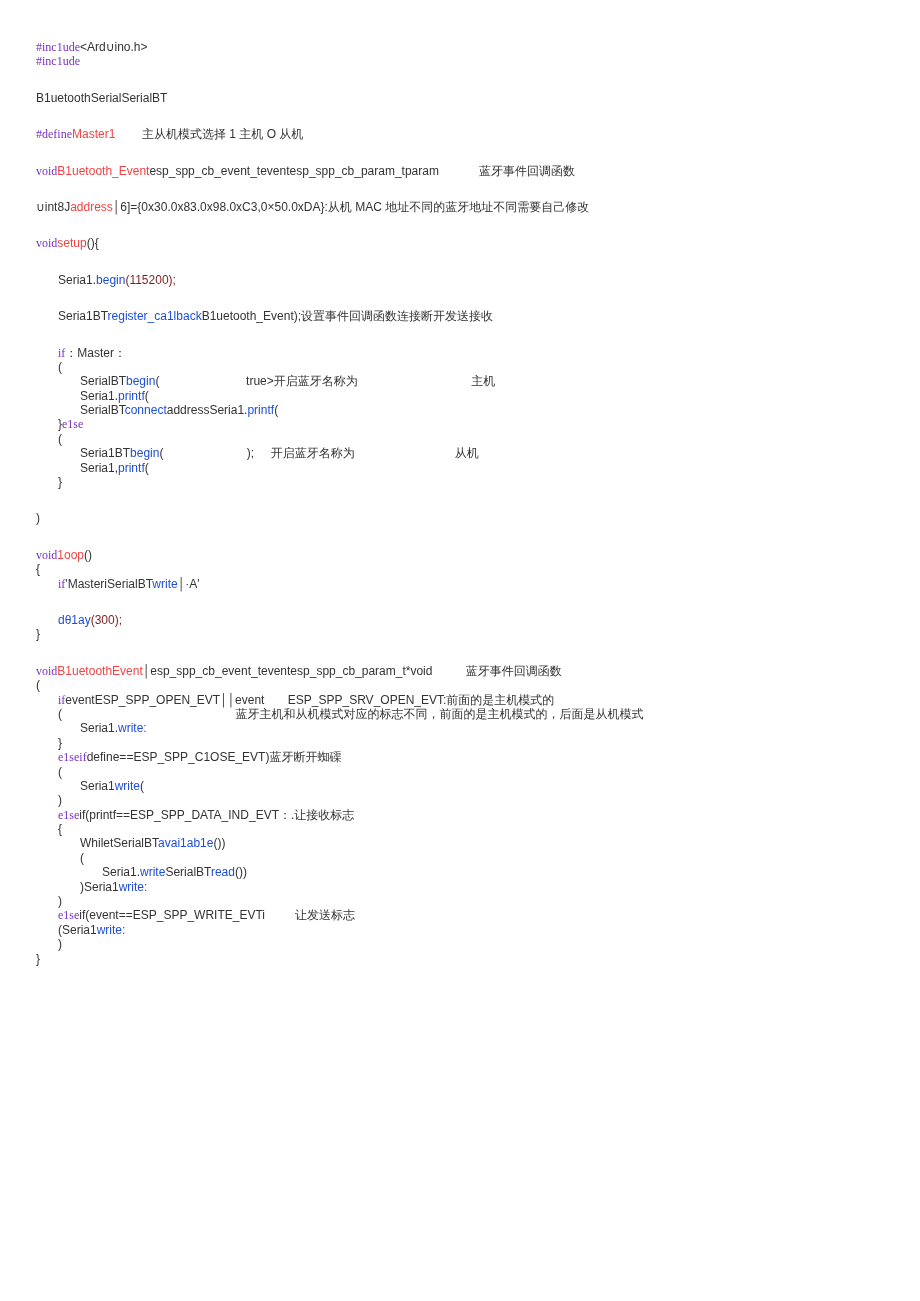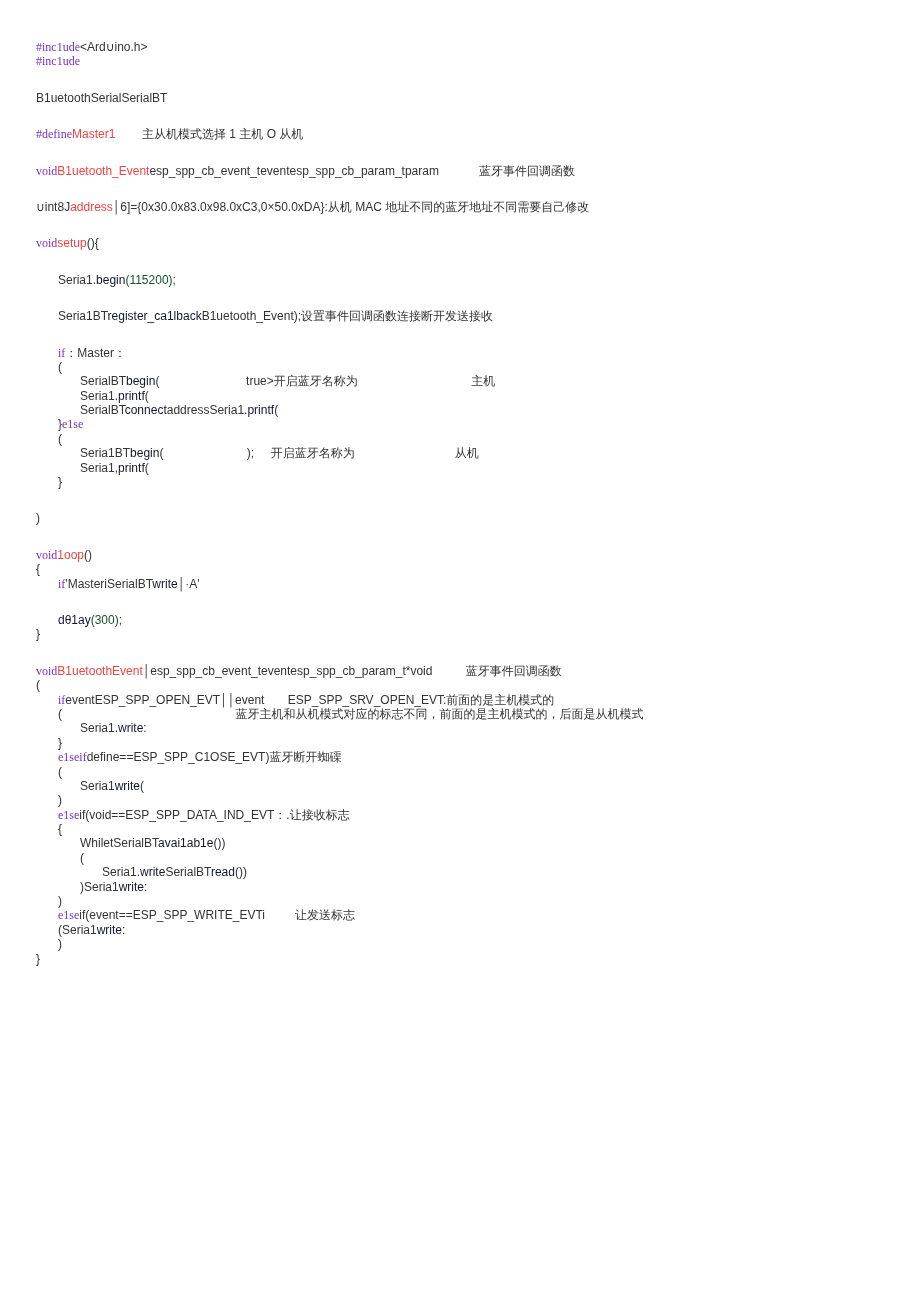--- a/index.html
+++ b/index.html
@@ -19,23 +19,23 @@
     white-space: pre;
     margin: 0;
     padding: 0;
     min-height: 14px;
   }
   .gap {
     height: 22px;
   }
   .kw     { color: #7a2fbf; font-family: Liberation Serif, serif; }   
   .name   { color: #ef4444; }   
-  .fn     { color: #0f172a; }   
+  .fn     { color: #1d4ed8; }   
   .txt    { color: #333333; }   
-  .num    { color: #14532d; }
+  .num    { color: #7f1d1d; }
 
   
   .i1 { padding-left: 22px; }
   .i2 { padding-left: 44px; }
   .i3 { padding-left: 66px; }
 </style>
 </head>
 <body>
 
 <div>
@@ -117,21 +117,21 @@
   <div class="line i1"><span class="txt">(</span><span class="txt">                                                    </span><span class="txt">蓝牙主机和从机模式对应的标志不同，前面的是主机模式的，后面是从机模式</span></div>
 
   <div class="line i2"><span class="txt">Seria1.</span><span class="fn">write:</span></div>
   <div class="line i1"><span class="txt">}</span></div>
 
   <div class="line i1"><span class="kw">e1se</span><span class="kw">if</span><span class="txt">define==ESP_SPP_C1OSE_EVT)</span><span class="txt">蓝牙断开蜘磲</span></div>
   <div class="line i1"><span class="txt">(</span></div>
   <div class="line i2"><span class="txt">Seria1</span><span class="fn">write</span><span class="txt">(</span></div>
   <div class="line i1"><span class="txt">)</span></div>
 
-  <div class="line i1"><span class="kw">e1se</span><span class="txt">if(void==ESP_SPP_DATA_IND_EVT：</span><span class="txt">.让接收标志</span></div>
+  <div class="line i1"><span class="kw">e1se</span><span class="txt">if(printf==ESP_SPP_DATA_IND_EVT：</span><span class="txt">.让接收标志</span></div>
   <div class="line i1"><span class="txt">{</span></div>
 
   <div class="line i2"><span class="txt">Whilet</span><span class="txt">SerialBT</span><span class="fn">avai1ab1e</span><span class="txt">())</span></div>
   <div class="line i2"><span class="txt">(</span></div>
   <div class="line i3"><span class="txt">Seria1.</span><span class="fn">write</span><span class="txt">SerialBT</span><span class="fn">read</span><span class="txt">())</span></div>
   <div class="line i2"><span class="txt">)</span><span class="txt">Seria1</span><span class="fn">write:</span></div>
   <div class="line i1"><span class="txt">)</span></div>
 
   <div class="line i1"><span class="kw">e1se</span><span class="txt">if(event==ESP_SPP_WRITE_EVTi</span><span class="txt">         </span><span class="txt">让发送标志</span></div>
   <div class="line i1"><span class="txt">(</span><span class="txt">Seria1</span><span class="fn">write:</span></div>

